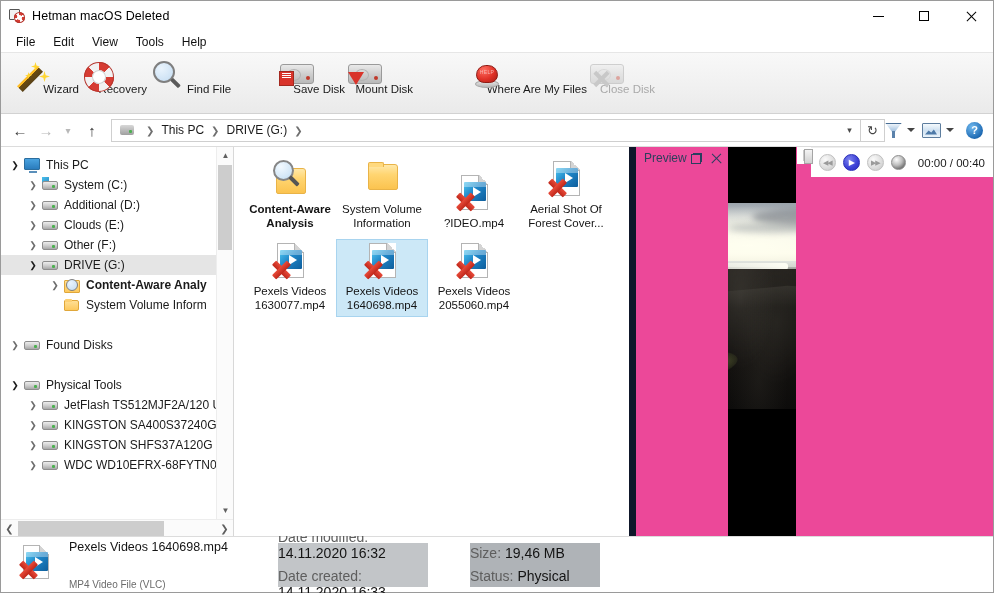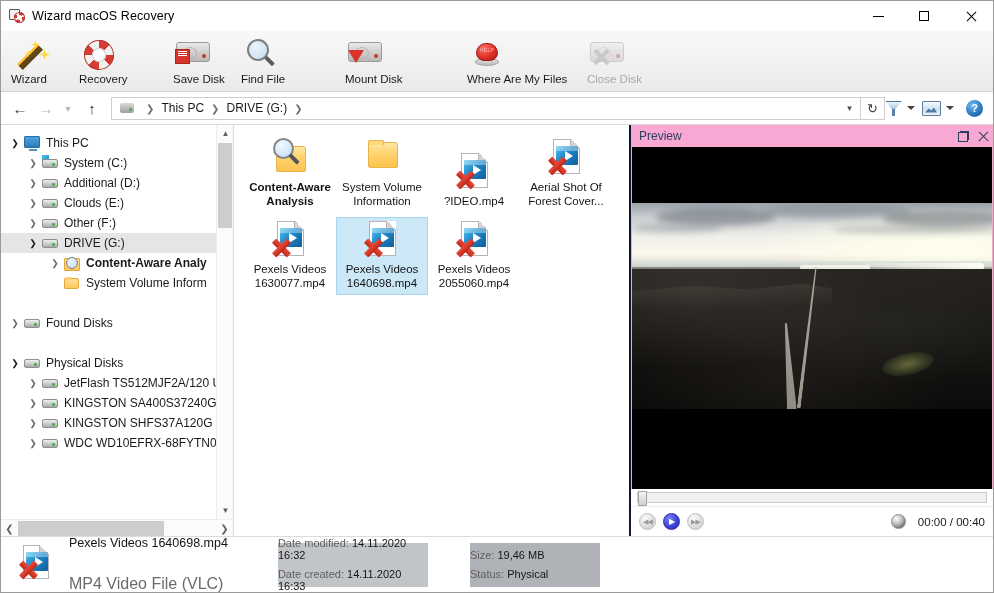--- a/index.html
+++ b/index.html
@@ -54,21 +54,21 @@
   
   .toolbar {
     height: 61px; min-height:61px;
     background: linear-gradient(to bottom, #f8f8f8 0%, #f0f0f0 60%, #eaeaea 100%);
     border-bottom: 1px solid #d2d2d2;
     display:flex; align-items:flex-start;
     padding-left: 8px; padding-top: 4px;
     position:relative;
   }
   .tbtn {
-    width: 68px; display:flex; flex-direction:column; align-items:flex-start;
+    width: 68px; display:flex; flex-direction:row; align-items:flex-end;
     padding-top:3px; cursor:default; position:relative;
   }
   .tbtn .ico { height:32px; width:40px; position:relative; margin-bottom:3px; }
   .tbtn .lbl { font-size:11.5px; color:#1a1a1a; white-space:nowrap; }
   .tbtn.disabled .lbl { color:#a9a9a9; }
   .tbtn.wide { width: 120px; }
 
   
   .ico-wizard .wand {
     position:absolute; left:6px; top:6px; width:26px; height:26px;
@@ -260,22 +260,22 @@
     background: rgba(255,255,255,0.35); }
   .fi-mp4:after { content:''; position:absolute; left:9px; top:5px; width:0; height:0;
     border-left:8px solid #fff; border-top:5px solid transparent; border-bottom:5px solid transparent; }
   .fi-x { position:absolute; left:2px; top:16px; width:22px; height:22px; }
   .fi-x:before, .fi-x:after { content:''; position:absolute; left:1px; top:9px; width:21px; height:6px;
     background: linear-gradient(to bottom,#e84b3a,#c0271a); border-radius:1px; }
   .fi-x:before { transform:rotate(45deg); }
   .fi-x:after { transform:rotate(-45deg); }
 
   
-  .previewpane { width:364px; min-width:364px; background:#f9a8d4;
-    border-left:2px solid #0f172a; display:flex; flex-direction:column; }
+  .previewpane { width:364px; min-width:364px; background:#ec4899;
+    border-left:7px solid #0f172a; display:flex; flex-direction:row; }
   .prev-head { height:22px; min-height:22px; display:flex; align-items:center;
     padding-left:8px; font-size:12px; color:#2d3f5c; }
   .prev-head .ptitle { flex:1; }
   .prev-btn { width:20px; height:20px; display:flex; align-items:center; justify-content:center;
     color:#2a3f5f; cursor:default; }
   .undock { width:11px; height:11px; position:relative; }
   .undock:before { content:''; position:absolute; left:0; bottom:0; width:8px; height:8px;
     border:1.4px solid #2a3f5f; }
   .undock:after { content:''; position:absolute; right:0; top:0; width:8px; height:8px;
     border:1.4px solid #2a3f5f; border-left:none; border-bottom:none; }
@@ -342,86 +342,93 @@
     background: radial-gradient(circle at 35% 28%, #fdfdfd 0%, #bdbdbd 45%, #3b3b3b 100%);
     border:1px solid #8d8d8d; }
   .ptime { font-size:11.5px; color:#1a1a1a; margin-left:12px; }
 
   
   .statusbar { height:56px; min-height:56px; background:#fff; border-top:1px solid #dcdcdc;
     display:flex; align-items:center; padding: 0 10px; }
   .st-icon { width:40px; height:44px; position:relative; margin-right:12px; margin-left:6px; }
   .st-col { display:flex; flex-direction:column; justify-content:center; height:44px; }
   .st-name { font-size:12.5px; color:#141414; }
-  .st-type { font-size:16px; color:#6b6b6b; margin-top:25px; }
+  .st-type { font-size:10px; color:#6b6b6b; margin-top:25px; }
   .st-lbl { color:#5e5e5e; }
   .st-val { color:#141414; }
-  .st-line { font-size:11px; }
+  .st-line { font-size:14px; }
   .st-col.c2 { margin-left:50px; }
   .st-col.c3 { margin-left:42px; }
   .st-col .row2 { margin-top:7px; }
 </style>
 </head>
 <body>
 
 <div class="window">
 
   <div class="titlebar">
     <div class="app-icon">
       <div style="position:absolute;left:0;top:1px;width:11px;height:11px;border:1.5px solid #555;border-radius:1px;background:#f2f2f2;"></div>
       <div style="position:absolute;left:5px;top:4px;width:11px;height:11px;border-radius:50%;background:conic-gradient(#d63c33 0 45deg,#fff 45deg 90deg,#d63c33 90deg 135deg,#fff 135deg 180deg,#d63c33 180deg 225deg,#fff 225deg 270deg,#d63c33 270deg 315deg,#fff 315deg 360deg);box-shadow:inset 0 0 0 1px #b5352d;"></div>
       <div style="position:absolute;left:8px;top:7px;width:5px;height:5px;border-radius:50%;background:#fff;"></div>
     </div>
-    <div class="title-text">Wizard macOS Recovery</div>
+    <div class="title-text">Hetman macOS Deleted</div>
     <div class="winbtns">
       <div class="winbtn">
           <div class="wb-min"></div>
         </div>
       <div class="winbtn">
           <div class="wb-max"></div>
         </div>
       <div class="winbtn close">
           <div class="wb-close"></div>
         </div>
     </div>
   </div>
 
+  <div class="menubar">
+    <div class="menuitem">File</div>
+    <div class="menuitem">Edit</div>
+    <div class="menuitem">View</div>
+    <div class="menuitem">Tools</div>
+    <div class="menuitem">Help</div>
+  </div>
 
   <div class="toolbar">
     <div class="tbtn" style="margin-left:2px;">
       <div class="ico ico-wizard">
         <div class="wand"></div>
           <div class="spark s1"></div>
           <div class="spark s2"></div>
           <div class="spark s3"></div>
       </div>
       <div class="lbl">Wizard</div>
     </div>
 
     <div class="tbtn">
       <div class="ico">
           <div class="ico-life"></div>
         </div>
       <div class="lbl">Recovery</div>
     </div>
 
+    <div class="tbtn" style="width:104px;">
+      <div class="ico ico-mag">
+          <div class="glass"></div>
+          <div class="handle"></div>
+        </div>
+      <div class="lbl">Find File</div>
+    </div>
+
     <div class="tbtn" style="margin-left:26px;">
       <div class="ico ico-disk ico-save">
           <div class="body"></div>
           <div class="floppy"></div>
         </div>
       <div class="lbl">Save Disk</div>
-    </div>
-
-    <div class="tbtn" style="width:104px;">
-      <div class="ico ico-mag">
-          <div class="glass"></div>
-          <div class="handle"></div>
-        </div>
-      <div class="lbl">Find File</div>
     </div>
 
     <div class="tbtn">
       <div class="ico ico-disk ico-mount">
           <div class="body"></div>
           <div class="arrow"></div>
         </div>
       <div class="lbl">Mount Disk</div>
     </div>
 
@@ -546,21 +553,21 @@
             <span>Found Disks</span>
           </div>
 
           <div class="tspacer"></div>
 
           <div class="trow indent0">
             <span class="chev open">❯</span>
             <span class="tico">
                 <i class="ic-drive"></i>
               </span>
-            <span>Physical Disks</span>
+            <span>Physical Tools</span>
           </div>
 
           <div class="trow indent1">
             <span class="chev">❯</span>
             <span class="tico">
                 <i class="ic-drive"></i>
               </span>
             <span>JetFlash TS512MJF2A/120 U</span>
           </div>
 

